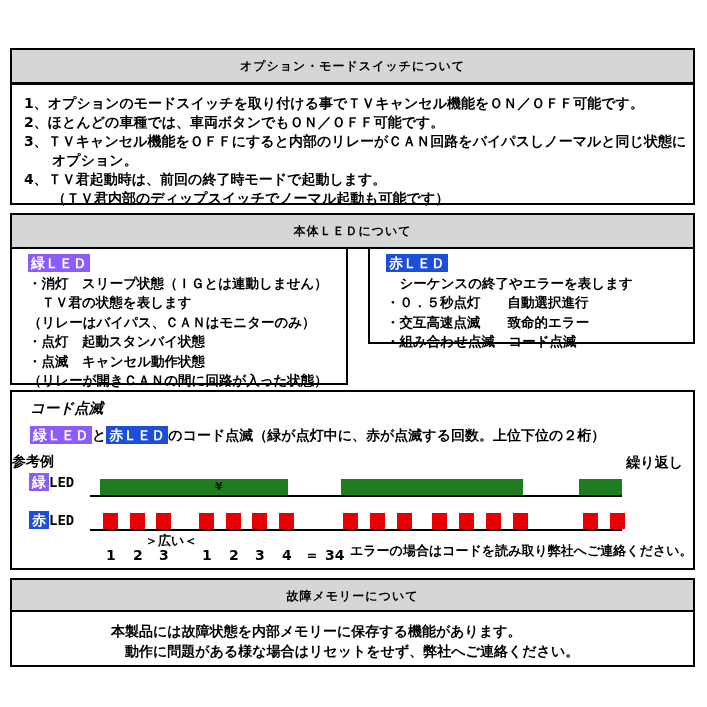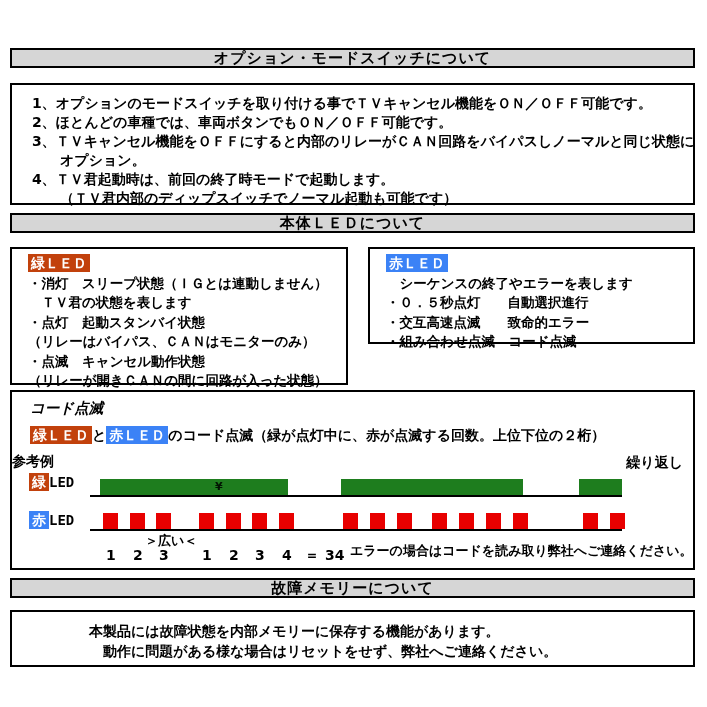--- a/index.html
+++ b/index.html
@@ -2,39 +2,39 @@
 <html><head>
 <meta charset="utf-8">
 <style>
   html,body { margin:0; padding:0; background:#fff; }
   .page {
     position:relative; width:707px; height:707px; background:#ffffff;
     font-family:"DejaVu Sans", sans-serif; font-weight:700; color:#000;
     overflow:hidden;
   }
   .hdr {
-    position:absolute; left:10px; width:685px; height:20px;
+    position:absolute; left:10px; width:685px; height:36px;
     background:#d6d6d6; border:2px solid #000; box-sizing:border-box;
     display:flex; align-items:center; justify-content:center;
-    font-size:15px; letter-spacing:1px;
+    font-size:12px; letter-spacing:1px;
   }
   .box {
     position:absolute; border:2px solid #000; box-sizing:border-box; background:#fff;
   }
   .tline { white-space:pre; }
-  #box-option { left:10px; top:83px; width:685px; height:122px; padding:9px 0 0 20px; font-size:14px; line-height:19px; }
+  #box-option { left:10px; top:83px; width:685px; height:122px; padding:9px 0 0 12px; font-size:14px; line-height:19px; }
   #box-green  { left:10px; top:247px; width:338px; height:138px; padding:5px 0 0 16px; font-size:13.5px; line-height:19.5px; }
   #box-red    { left:368px; top:247px; width:327px; height:97px;  padding:5px 0 0 16px; font-size:13.5px; line-height:19.5px; }
   #box-code   { left:10px; top:390px; width:685px; height:180px; }
-  #box-memory { left:10px; top:610px; width:685px; height:57px; padding:9px 0 0 77px; font-size:14px; line-height:20px; }
+  #box-memory { left:10px; top:610px; width:685px; height:57px; padding:9px 0 0 99px; font-size:14px; line-height:20px; }
   .chip {
     display:inline-block; color:#fff; padding:0 3px; font-size:14px; line-height:18px;
   }
-  .chip.green { background:#c2410c; }
-  .chip.red   { background:#3b82f6; }
+  .chip.green { background:#8b5cf6; }
+  .chip.red   { background:#1d4ed8; }
   
   #box-code .abs { position:absolute; }
   .code-title { left:18px; top:7px; font-size:14.5px;font-style:italic; }
   .code-desc  { left:18px; top:34px; font-size:14px; }
   .ref-label  { left:0; top:61px; font-size:14px; }
   .repeat-label { right:10px; top:62px; font-size:14px; }
   .row-label { font-size:14px; }
   .row-label .mono { font-family:"DejaVu Sans Mono", monospace; font-size:14px;text-align:center; }
   #grn-label { left:17px; top:81px; }
   #red-label { left:17px; top:119px; }
@@ -70,22 +70,22 @@
     <span>本体ＬＥＤについて</span>
   </div>
 
   <div class="box" id="box-green">
     <div>
       <span class="chip green">緑ＬＥＤ</span>
     </div>
     <div>
         <div class="tline">・消灯　スリープ状態（ＩＧとは連動しません）</div>
         <div class="tline">　ＴＶ君の状態を表します</div>
+        <div class="tline">（リレーはバイパス、ＣＡＮはモニターのみ）</div>
         <div class="tline">・点灯　起動スタンバイ状態</div>
-        <div class="tline">（リレーはバイパス、ＣＡＮはモニターのみ）</div>
         <div class="tline">・点滅　キャンセル動作状態</div>
         <div class="tline">（リレーが開きＣＡＮの間に回路が入った状態）</div>
       </div>
   </div>
 
   <div class="box" id="box-red">
     <div>
       <span class="chip red">赤ＬＥＤ</span>
     </div>
     <div>

